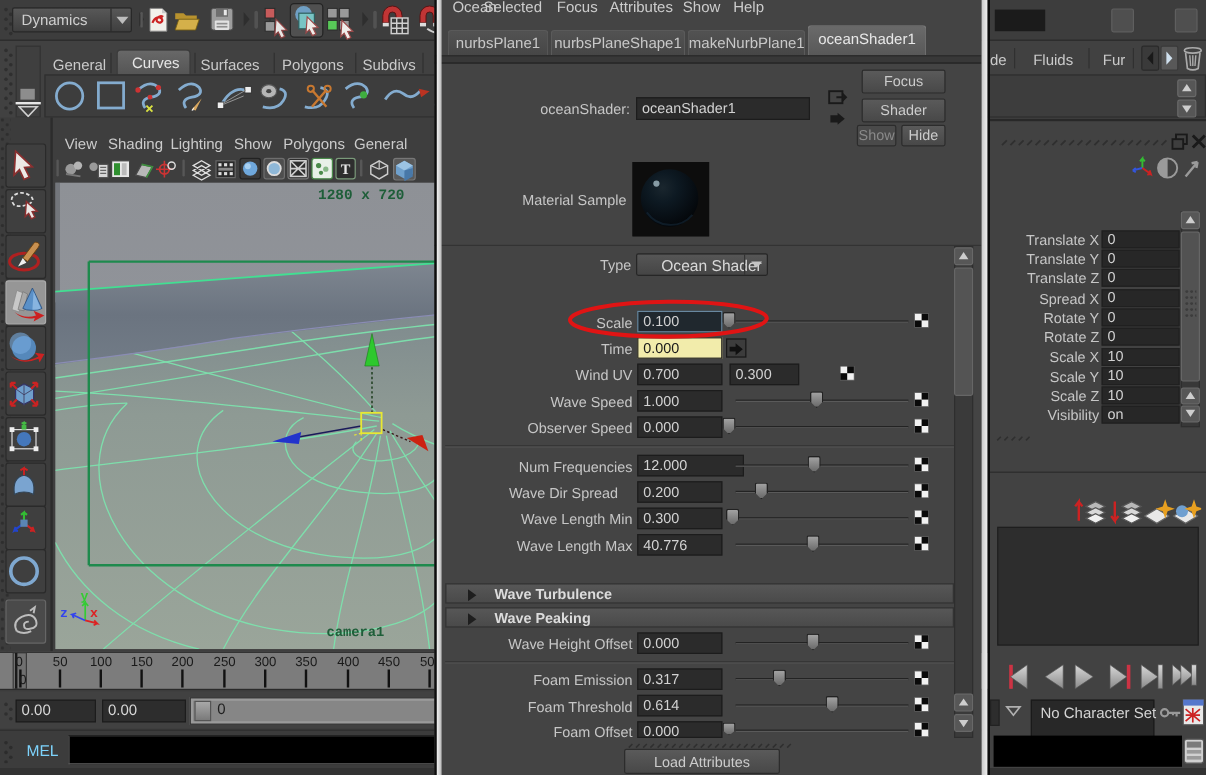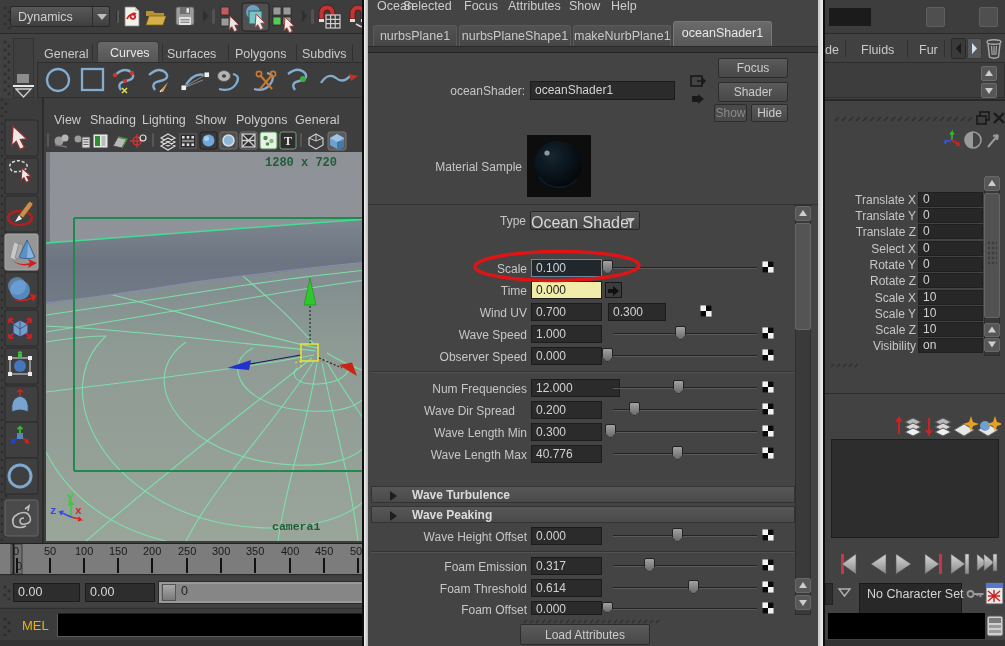--- a/index.html
+++ b/index.html
@@ -502,21 +502,21 @@
  <div class="a" style="left:0;top:65px;width:1005px;height:32px;background:#3c3c3c;border-top:1px solid #2e2e2e">
   <svg class="a" style="left:2px;top:7px" width="10" height="20">
           <g fill="#2c2c2c">
             <circle cx="3" cy="3" r="1.5"></circle>
             <circle cx="7" cy="7" r="1.5"></circle>
             <circle cx="3" cy="11" r="1.5"></circle>
             <circle cx="7" cy="15" r="1.5"></circle>
             <circle cx="3" cy="19" r="1.5"></circle>
           </g>
         </svg>
-  <span class="a" style="left:22px;top:9px;color:#eab308;font-size:13px">MEL</span>
+  <span class="a" style="left:22px;top:9px;color:#7dd3fc;font-size:13px">MEL</span>
   <div class="a" style="left:57px;top:4px;width:465px;height:24px;background:#000;border:1px solid #5a5a5a;border-top-color:#222"></div>
  </div>
  <div class="a" style="left:0;top:97px;width:1005px;height:6px;background:#323232"></div>
 </div>
 
 <div class="a" id="rightpanel" style="left:825px;top:0;width:180px;height:646px">
 
  <div class="a" style="left:4px;top:8px;width:42px;height:18px;background:#1b1b1b"></div>
  <div class="a" style="left:101px;top:7px;width:19px;height:20px;background:#4f4f4f;border:1px solid #5f5f5f;border-radius:2px"></div>
  <div class="a" style="left:154px;top:7px;width:19px;height:20px;background:#4f4f4f;border:1px solid #5f5f5f;border-radius:2px"></div>
@@ -578,21 +578,21 @@
           </g>
   </svg>
 
   <div class="a" id="chrows" style="left:0;top:89px;width:180px;height:170px;font-size:12.5px">
    <div class="lbl" style="left:0;top:3px;width:91px">Translate X</div>
           <div class="fld" style="left:93px;top:2px;width:65px;height:15px;background:#272727;border-color:#202020;line-height:13px">0</div>
    <div class="lbl" style="left:0;top:19px;width:91px">Translate Y</div>
           <div class="fld" style="left:93px;top:18px;width:65px;height:15px;background:#272727;border-color:#202020;line-height:13px">0</div>
    <div class="lbl" style="left:0;top:35px;width:91px">Translate Z</div>
           <div class="fld" style="left:93px;top:34px;width:65px;height:15px;background:#272727;border-color:#202020;line-height:13px">0</div>
-   <div class="lbl" style="left:0;top:52px;width:91px">Select X</div>
+   <div class="lbl" style="left:0;top:52px;width:91px">Spread X</div>
           <div class="fld" style="left:93px;top:51px;width:65px;height:15px;background:#272727;border-color:#202020;line-height:13px">0</div>
    <div class="lbl" style="left:0;top:68px;width:91px">Rotate Y</div>
           <div class="fld" style="left:93px;top:67px;width:65px;height:15px;background:#272727;border-color:#202020;line-height:13px">0</div>
    <div class="lbl" style="left:0;top:84px;width:91px">Rotate Z</div>
           <div class="fld" style="left:93px;top:83px;width:65px;height:15px;background:#272727;border-color:#202020;line-height:13px">0</div>
    <div class="lbl" style="left:0;top:101px;width:91px">Scale X</div>
           <div class="fld" style="left:93px;top:100px;width:65px;height:15px;background:#272727;border-color:#202020;line-height:13px">10</div>
    <div class="lbl" style="left:0;top:117px;width:91px">Scale Y</div>
           <div class="fld" style="left:93px;top:116px;width:65px;height:15px;background:#272727;border-color:#202020;line-height:13px">10</div>
    <div class="lbl" style="left:0;top:133px;width:91px">Scale Z</div>
@@ -764,21 +764,21 @@
     <circle cx="20" cy="18" r="2.6" fill="#93a8b2" opacity="0.9"></circle>
     <path d="M12,42 a24,24 0 0 0 38,2" stroke="#1a3447" stroke-width="1.6" fill="none" opacity="0.45"></path>
    </svg>
   </div>
 
   <div class="a" style="left:0;top:204px;width:456px;height:1px;background:#333"></div>
   <div class="a" style="left:0;top:0;width:456px;height:616px;overflow:hidden">
 
    <div class="lbl" style="left:0;top:214px;width:164px">Type</div>
    <div class="a" style="left:168px;top:211px;width:110px;height:19px;background:linear-gradient(#565656,#454545);border:1px solid #262626;border-radius:2px">
-    <span class="a" style="left:0;top:1.5px;font-size:16px;color:#d8d8d8">Ocean Shader</span>
+    <span class="a" style="left:20px;top:1.5px;font-size:13px;color:#d8d8d8">Ocean Shader</span>
    </div>
    <div class="a" style="left:258px;top:212px;width:19px;height:17px;border-left:1px solid #333"><svg width="19" height="17">
               <path d="M5,6 l4.5,5 l4.5,-5 z" fill="#c4c4c4"></path>
             </svg></div>
 
 
    <div class="lbl" style="left:0;top:262px;width:165px">Scale</div>
    <div class="fld" style="left:169px;top:259px;width:71px;height:18px;line-height:16px;border:1px solid #6888a0;background:#20282e">0.100</div>
    <div class="track" style="left:251px;top:267px;width:144px"></div>
    <div class="thumb" style="left:240px;top:260px"></div>

